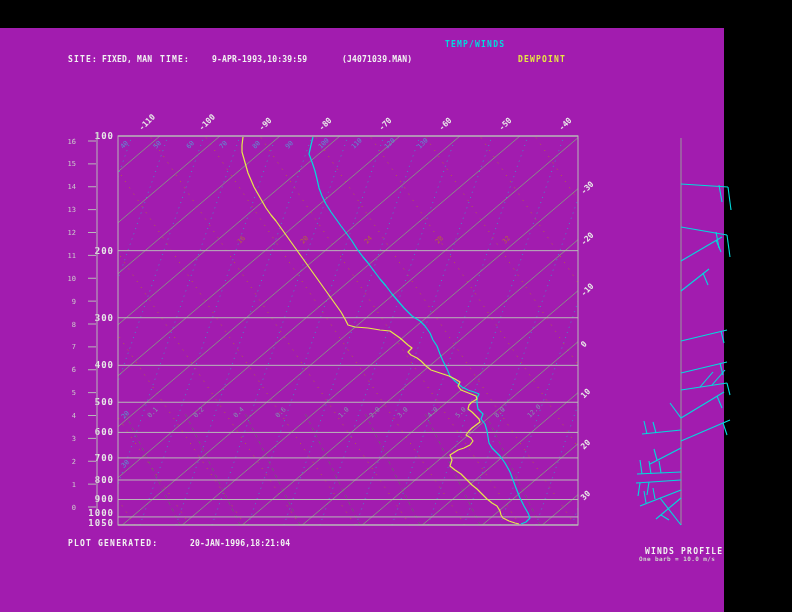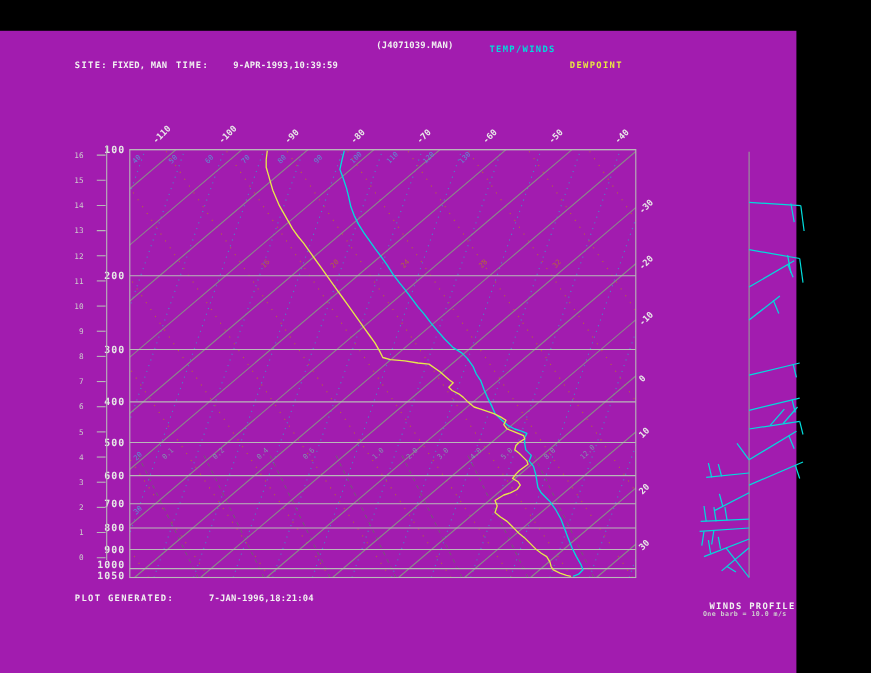--- a/index.html
+++ b/index.html
@@ -15,21 +15,21 @@
 </style>
 </head>
 <body>
 
 <div class="stage">
 
   <span class="lbl" style="left:68px;top:27px">SITE:</span>
   <span class="val" style="left:102px;top:27px">FIXED, MAN</span>
   <span class="lbl" style="left:160px;top:27px">TIME:</span>
   <span class="val" style="left:212px;top:27px">9-APR-1993,10:39:59</span>
-  <span class="val" style="left:342px;top:9px">(J4071039.MAN)</span>
+  <span class="val" style="left:342px;top:27px">(J4071039.MAN)</span>
   <span class="lbl cyan" style="left:445px;top:12px">TEMP/WINDS</span>
   <span class="lbl yellow" style="left:518px;top:27px">DEWPOINT</span>
 
   <svg id="chart" width="792" height="612">
       <defs>
         <clipPath id="pc">
           <rect x="118" y="108" width="460" height="389"></rect>
         </clipPath>
       </defs>
       <g clip-path="url(#pc)">
@@ -253,17 +253,17 @@
         <line x1="646" y1="475" x2="644" y2="463" stroke="#00dcdc" stroke-width="1.1"></line>
         <line x1="655" y1="471" x2="653" y2="460" stroke="#00dcdc" stroke-width="1.1"></line>
         <line x1="660" y1="470" x2="681" y2="497" stroke="#00dcdc" stroke-width="1.1"></line>
         <line x1="681" y1="470" x2="656" y2="491" stroke="#00dcdc" stroke-width="1.1"></line>
         <line x1="661" y1="487" x2="669" y2="492" stroke="#00dcdc" stroke-width="1.1"></line>
         <line x1="670" y1="375" x2="681" y2="390" stroke="#00dcdc" stroke-width="1.1"></line>
       </g>
     </svg>
 
   <span class="lbl" style="left:68px;top:511px">PLOT GENERATED:</span>
-  <span class="val" style="left:190px;top:511px">7-JAN-1996,18:21:04</span>
+  <span class="val" style="left:190px;top:511px">20-JAN-1996,18:21:04</span>
 
   <span class="lbl" style="left:645px;top:519px">WINDS PROFILE</span>
   <span class="sub" style="left:639px;top:527px">One barb = 10.0 m/s</span>
 </div>
 
 </body></html>

